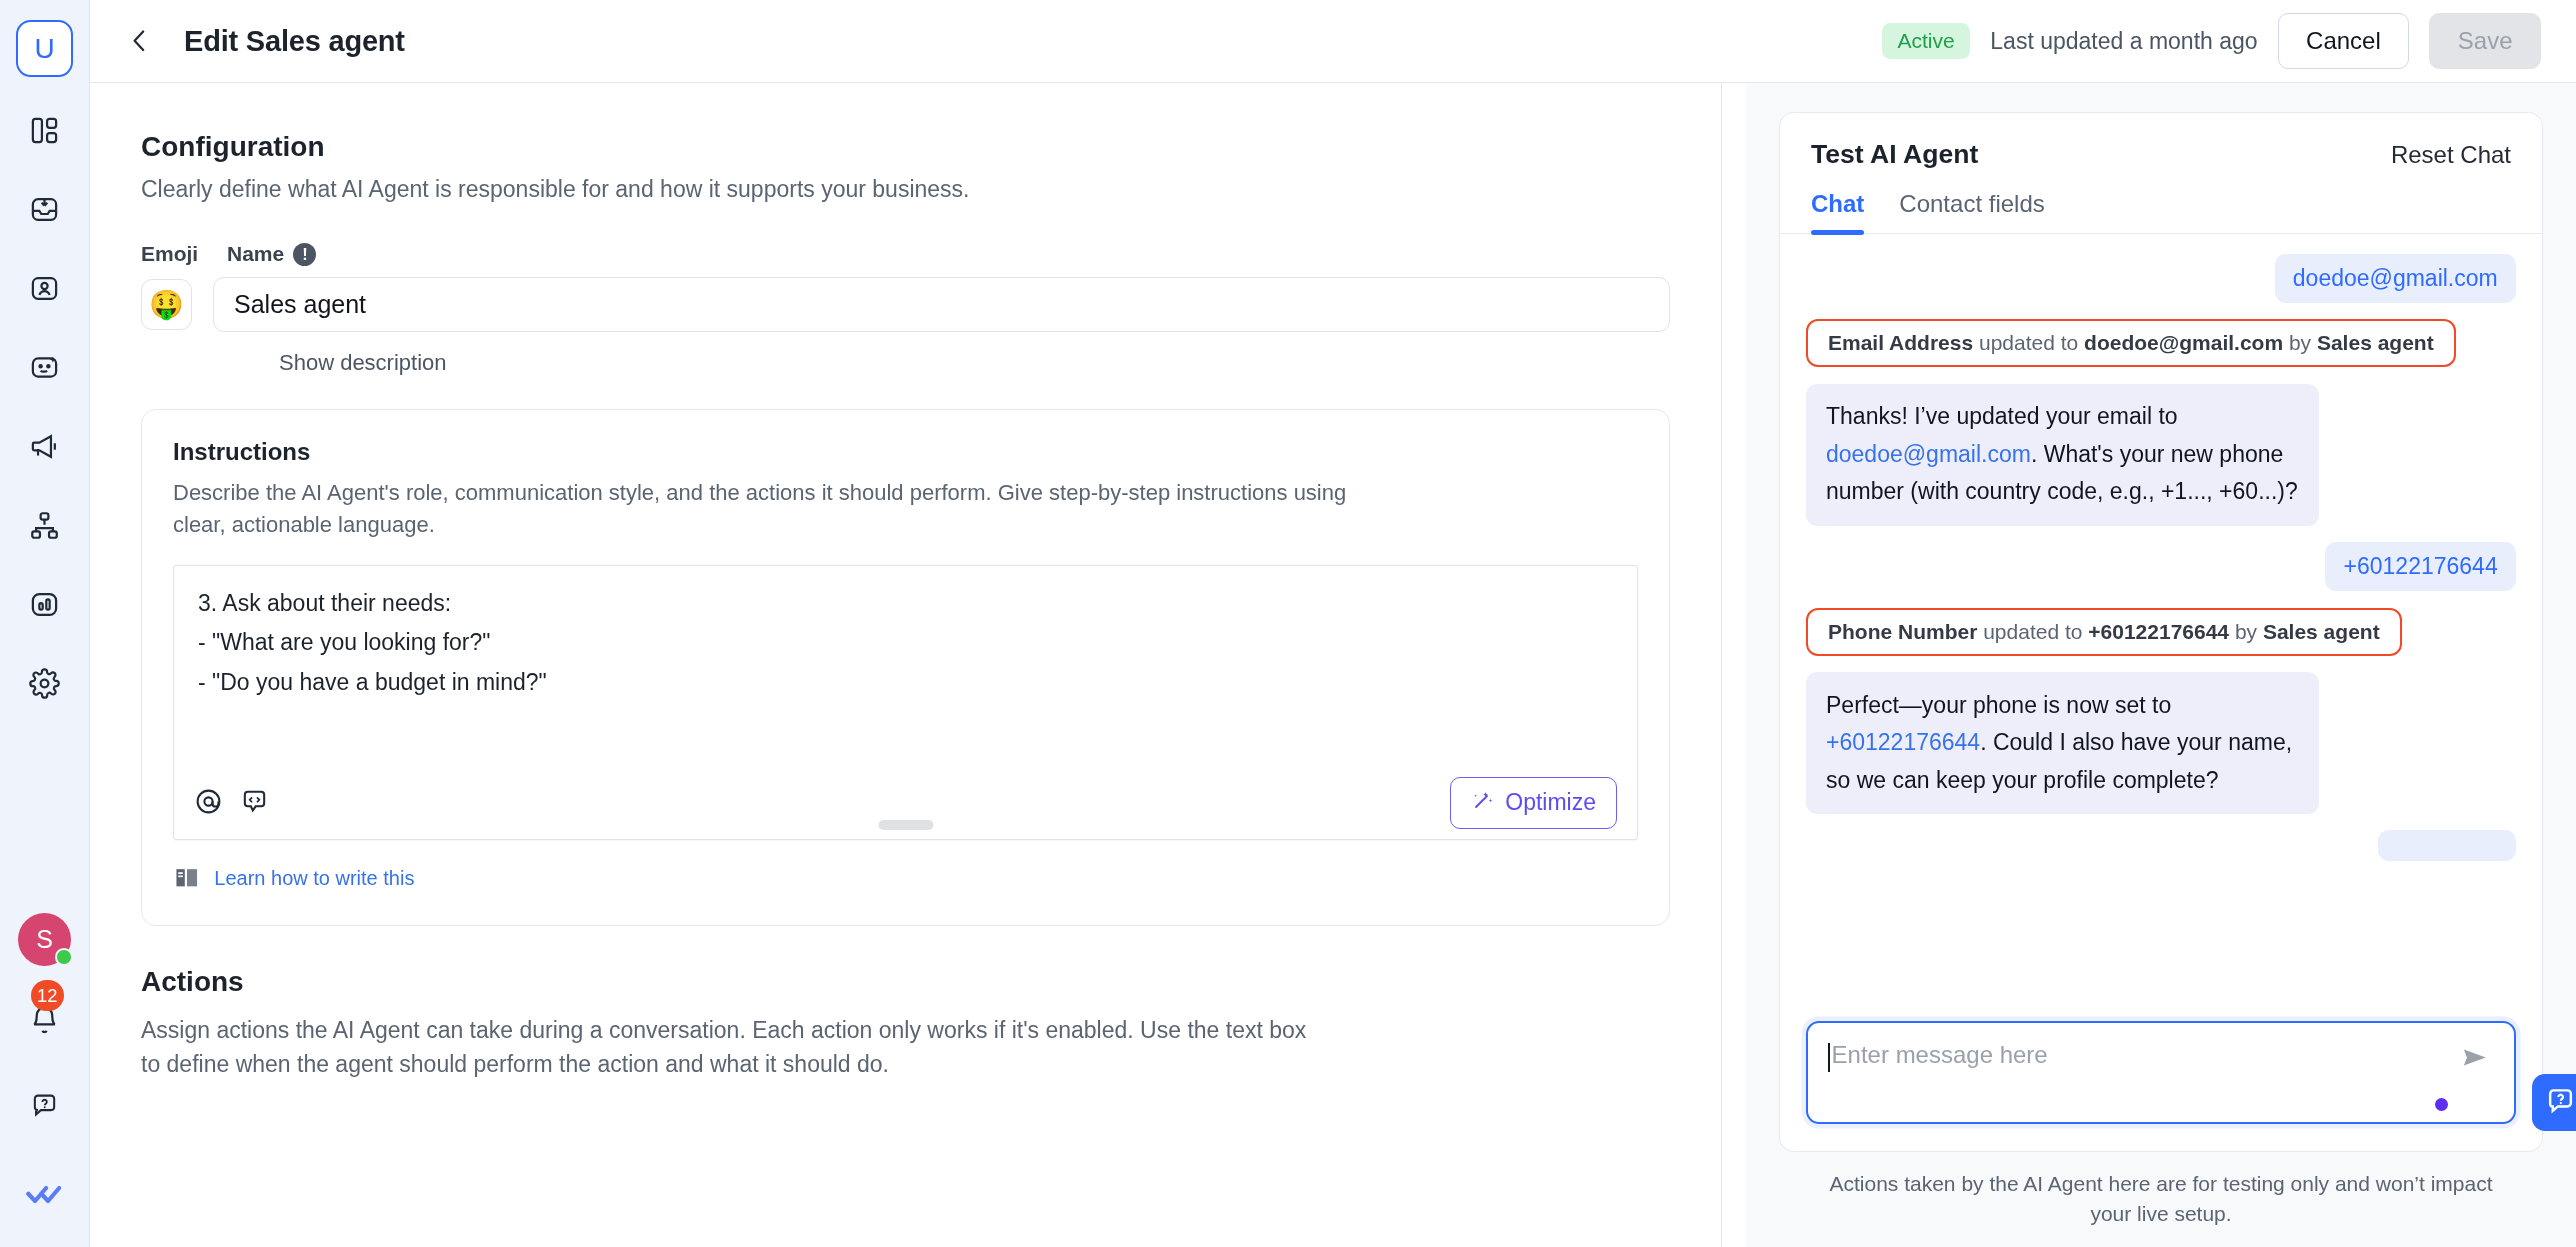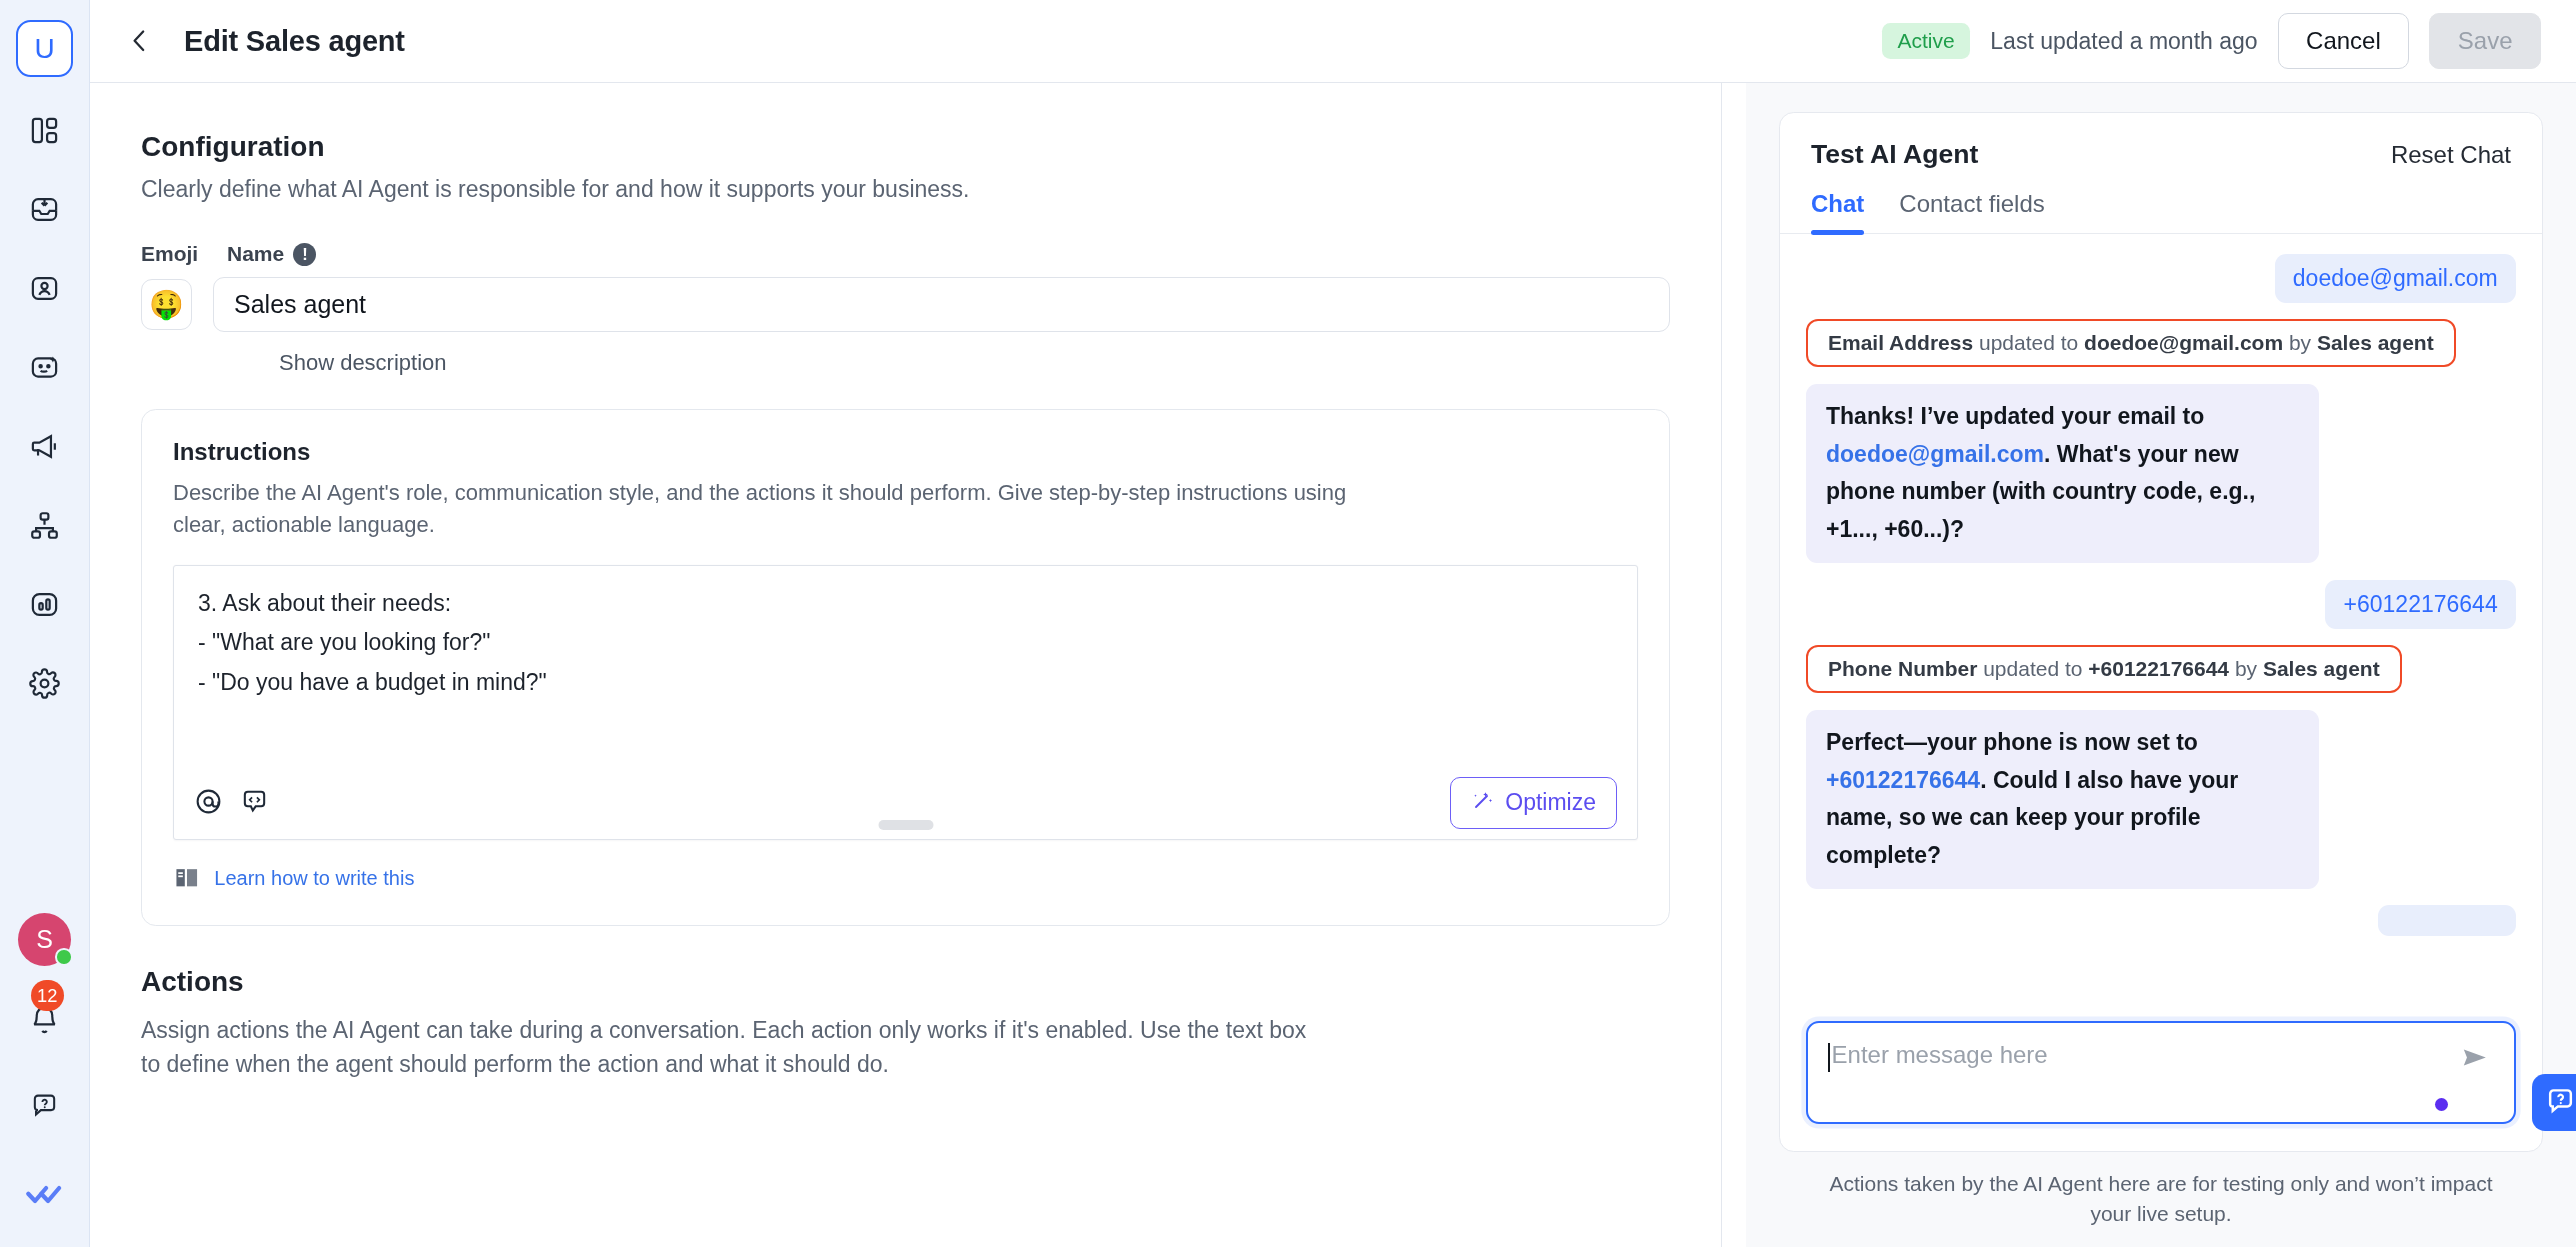--- a/index.html
+++ b/index.html
@@ -183,21 +183,21 @@
     padding: 20px 26px 0 26px; display: flex; flex-direction: column; gap: 16.5px;
   }
   .row { display: flex; }
   .row.right { justify-content: flex-end; }
   .bubble-user {
     background: #e8eefc; color: #2f6bff; font-size: 23px;
     border-radius: 11px; padding: 11px 18.3px; max-width: 513px;
   }
   .bubble-bot {
     background: #eeeefb; color: #11161d; font-size: 23px; line-height: 1.63;
-    border-radius: 11px; padding: 14.7px 20px; max-width: 513px; font-weight: bold;
+    border-radius: 11px; padding: 14.7px 20px; max-width: 513px;
   }
   .bubble-bot .hl { color: #3672e8; }
   .sysnote {
     border: 2.2px solid #f04a27; border-radius: 12px; background: #fff;
     padding: 10px 20px; font-size: 21px; color: #5b6472; display: inline-block;
   }
   .sysnote b { color: #343b45; font-weight: 700; }
   .ghost-bubble {
     background: #e8eefc; border-radius: 11px; width: 138px; height: 31px;
     margin-left: auto;

